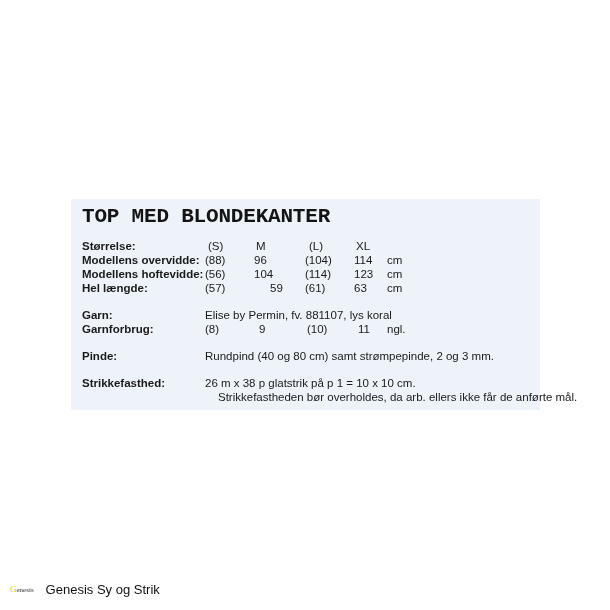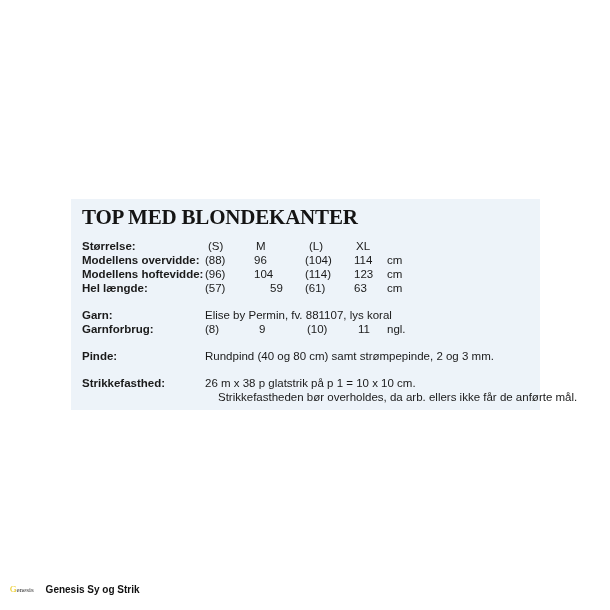--- a/index.html
+++ b/index.html
@@ -1,25 +1,25 @@
 <!DOCTYPE html>
 <html><head>
 <meta charset="utf-8">
 <style>
   html, body { margin:0; padding:0; background:#ffffff; }
   body { width:610px; height:610px; position:relative; overflow:hidden; font-family:"DejaVu Sans", sans-serif; }
   .panel { position:absolute; left:71px; top:199px; width:469px; height:211px; background:#edf3f9; }
-  .title { position:absolute; left:82px; top:205px; font-family:Liberation Serif, serif; font-weight:bold; font-size:21px; color:#141414; letter-spacing:-0.2px; }
+  .title { position:absolute; left:82px; top:205px; font-family:Liberation Mono, monospace; font-weight:bold; font-size:21px; color:#141414; letter-spacing:-0.2px; }
   .row { position:absolute; left:82px; font-family:"Liberation Sans", sans-serif; font-size:11.5px; color:#1a1a1a; height:14px; line-height:14px; white-space:nowrap; }
   .lbl { position:absolute; left:0; font-weight:bold; }
   .c { position:absolute; }
   .footer { position:absolute; left:10px; top:582px; height:14px; display:flex; align-items:center; }
   .logo { font-family:"Liberation Serif", serif; font-size:7px; color:#333; }
   .logo .g { color:#e8c300; font-size:9px; }
-  .brand { margin-left:12px; font-family:"Liberation Sans", sans-serif; font-weight:bold; font-size:10px; color:#111; }
+  .brand { margin-left:12px; font-family:"Liberation Sans", sans-serif; font-weight:normal; font-size:13px; color:#111; }
 </style>
 </head>
 <body>
 
 <div class="panel"></div>
 <div class="title">TOP MED BLONDEKANTER</div>
 
 <div class="row" style="top:239px">
   <span class="lbl">Størrelse:</span>
   <span class="c" style="left:126px">(S)</span>
@@ -32,21 +32,21 @@
   <span class="lbl">Modellens overvidde:</span>
   <span class="c" style="left:123px">(88)</span>
   <span class="c" style="left:172px">96</span>
   <span class="c" style="left:223px">(104)</span>
   <span class="c" style="left:272px">114</span>
   <span class="c" style="left:305px">cm</span>
 </div>
 
 <div class="row" style="top:267px">
   <span class="lbl">Modellens hoftevidde:</span>
-  <span class="c" style="left:123px">(96)</span>
+  <span class="c" style="left:123px">(56)</span>
   <span class="c" style="left:172px">104</span>
   <span class="c" style="left:223px">(114)</span>
   <span class="c" style="left:272px">123</span>
   <span class="c" style="left:305px">cm</span>
 </div>
 
 <div class="row" style="top:281px">
   <span class="lbl">Hel længde:</span>
   <span class="c" style="left:123px">(57)</span>
   <span class="c" style="left:188px">59</span>

